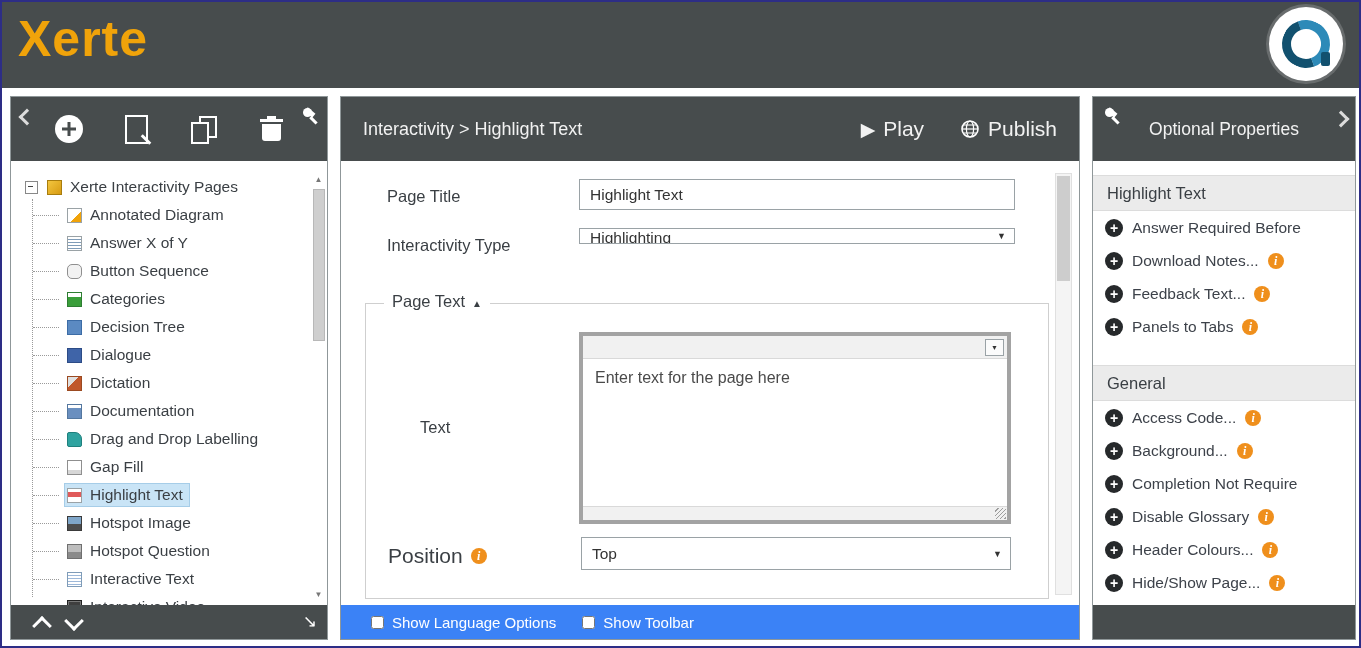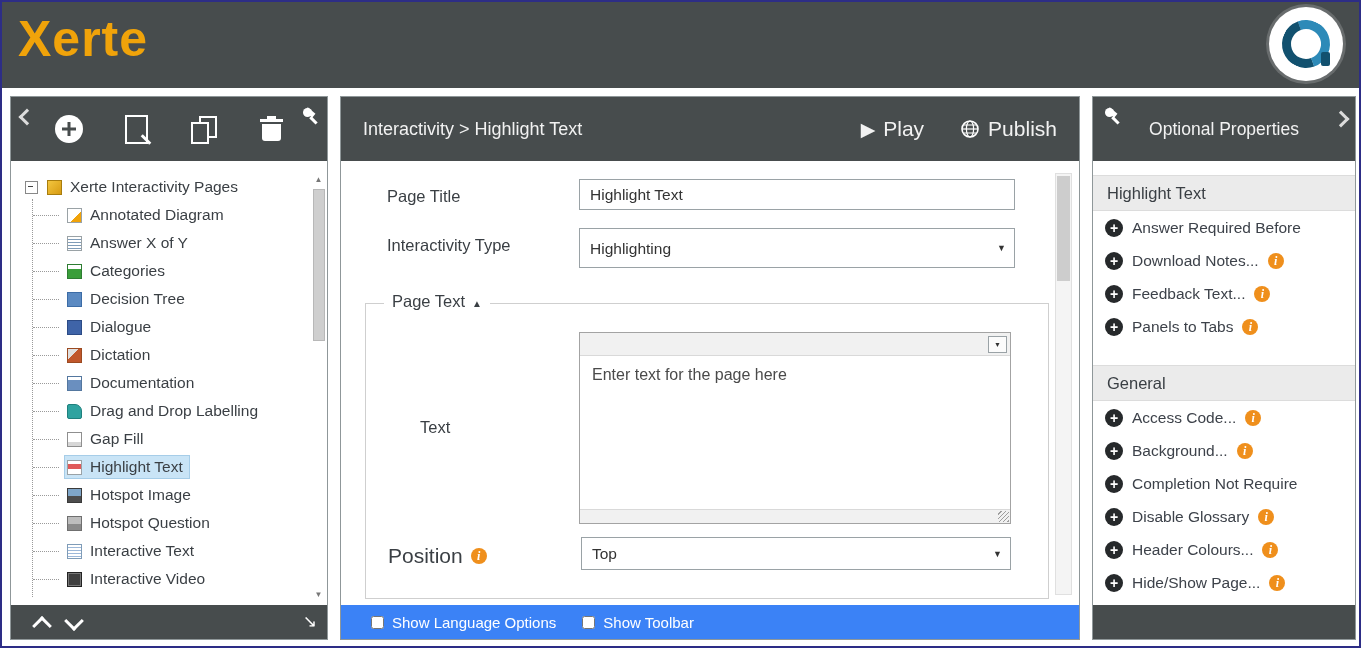--- a/index.html
+++ b/index.html
@@ -93,29 +93,29 @@
   
   .chead{flex:0 0 64px;background:#474c4d;display:flex;align-items:center;padding:0 22px;box-sizing:border-box;color:#f2f2f2;}
   .breadcrumb{font-size:18px;}
   .cactions{margin-left:auto;display:flex;align-items:center;gap:36px;font-size:21px;}
   .act{display:flex;align-items:center;gap:8px;cursor:pointer;}
   .tri{font-size:19px;line-height:1;}
   .cbody{flex:1 1 auto;position:relative;background:#fff;overflow:hidden;}
   .flabel{position:absolute;font-size:16.5px;color:#3a3f44;}
   .inp{position:absolute;left:238px;width:436px;height:31px;border:1px solid #9aa2a6;box-sizing:border-box;
        font-size:15.5px;color:#333;padding:0 10px;font-family:inherit;background:#fff;}
-  .selwrap{position:absolute;left:238px;width:436px;height:40px;}
+  .selwrap{position:absolute;left:238px;width:436px;height:16px;}
   .selwrap select{width:100%;height:100%;border:1px solid #9aa2a6;background:#fff;font-size:15.5px;color:#333;
        padding:0 10px;appearance:none;-webkit-appearance:none;-moz-appearance:none;font-family:inherit;box-sizing:border-box;}
   .selwrap::after{content:"▼";position:absolute;right:9px;top:50%;transform:translateY(-50%);font-size:9px;color:#333;pointer-events:none;}
   .group{position:absolute;left:24px;width:684px;top:142px;height:296px;border:1px solid #cfcfcf;box-sizing:border-box;}
   .legend{position:absolute;left:18px;top:-12px;background:#fff;padding:0 8px;font-size:16.5px;color:#3a3f44;display:flex;align-items:center;gap:7px;}
   .caret-up::before{content:"▲";font-size:10px;color:#3a3f44;}
   .g-textlabel{left:22px;top:114px;margin-left:32px;}
-  .editor{position:absolute;left:213px;top:28px;width:432px;height:192px;border:1px solid #a3a3a3;display:flex;flex-direction:column;box-sizing:border-box;}
+  .editor{position:absolute;left:213px;top:28px;width:432px;height:192px;border:4px solid #a3a3a3;display:flex;flex-direction:column;box-sizing:border-box;}
   .ed-toolbar{flex:0 0 22px;background:#f1f1f1;border-bottom:1px solid #d9d9d9;position:relative;}
   .ed-dd{position:absolute;right:3px;top:3px;width:17px;height:15px;border:1px solid #9aa2a6;background:#fbfbfb;
          display:flex;align-items:center;justify-content:center;}
   .ed-dd::before{content:"▼";font-size:7px;color:#333;}
   .ed-content{flex:1 1 auto;background:#fff;padding:10px 12px;font-size:16px;color:#4a4a4a;}
   .ed-status{flex:0 0 13px;background:#f1f1f1;border-top:1px solid #d9d9d9;position:relative;}
   .ed-resize{position:absolute;right:1px;bottom:1px;width:11px;height:11px;
          background:repeating-linear-gradient(135deg,transparent 0 2px,#9e9e9e 2px 3px);}
   .pos-label{position:absolute;left:22px;top:240px;display:flex;align-items:center;gap:8px;font-size:21px;color:#3a3f44;}
   .info{width:16px;height:16px;border-radius:50%;background:#ef8f1c;color:#fff;font-weight:700;
@@ -186,20 +186,26 @@
           </span>
       </div>
       <div class="trow child">
         <span class="rowwrap">
             <span class="ticon i1"></span>
             <span>Answer X of Y</span>
           </span>
       </div>
       <div class="trow child">
         <span class="rowwrap">
+            <span class="ticon i2"></span>
+            <span>Button Sequence</span>
+          </span>
+      </div>
+      <div class="trow child">
+        <span class="rowwrap">
             <span class="ticon i3"></span>
             <span>Categories</span>
           </span>
       </div>
       <div class="trow child">
         <span class="rowwrap">
             <span class="ticon i4"></span>
             <span>Decision Tree</span>
           </span>
       </div>

